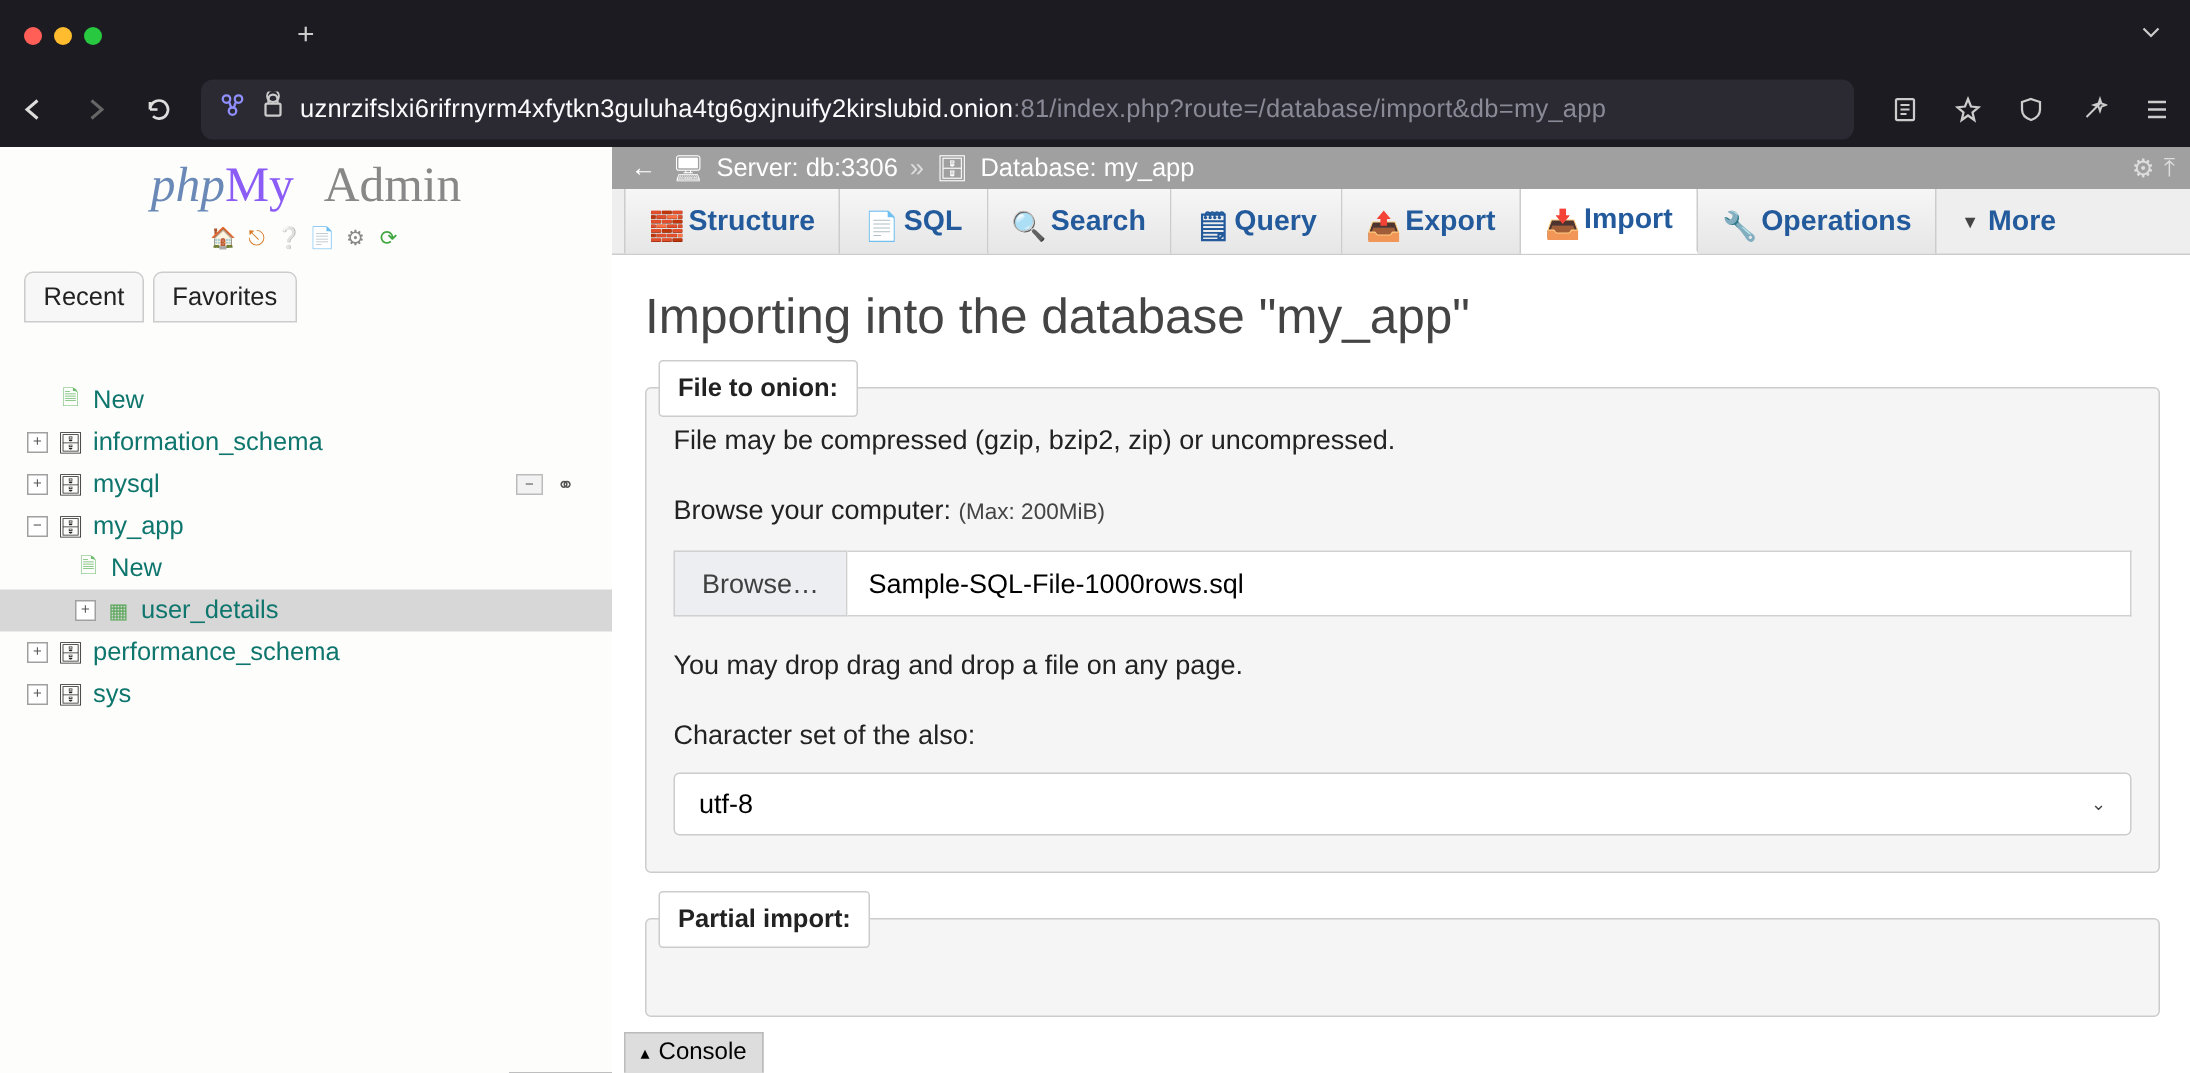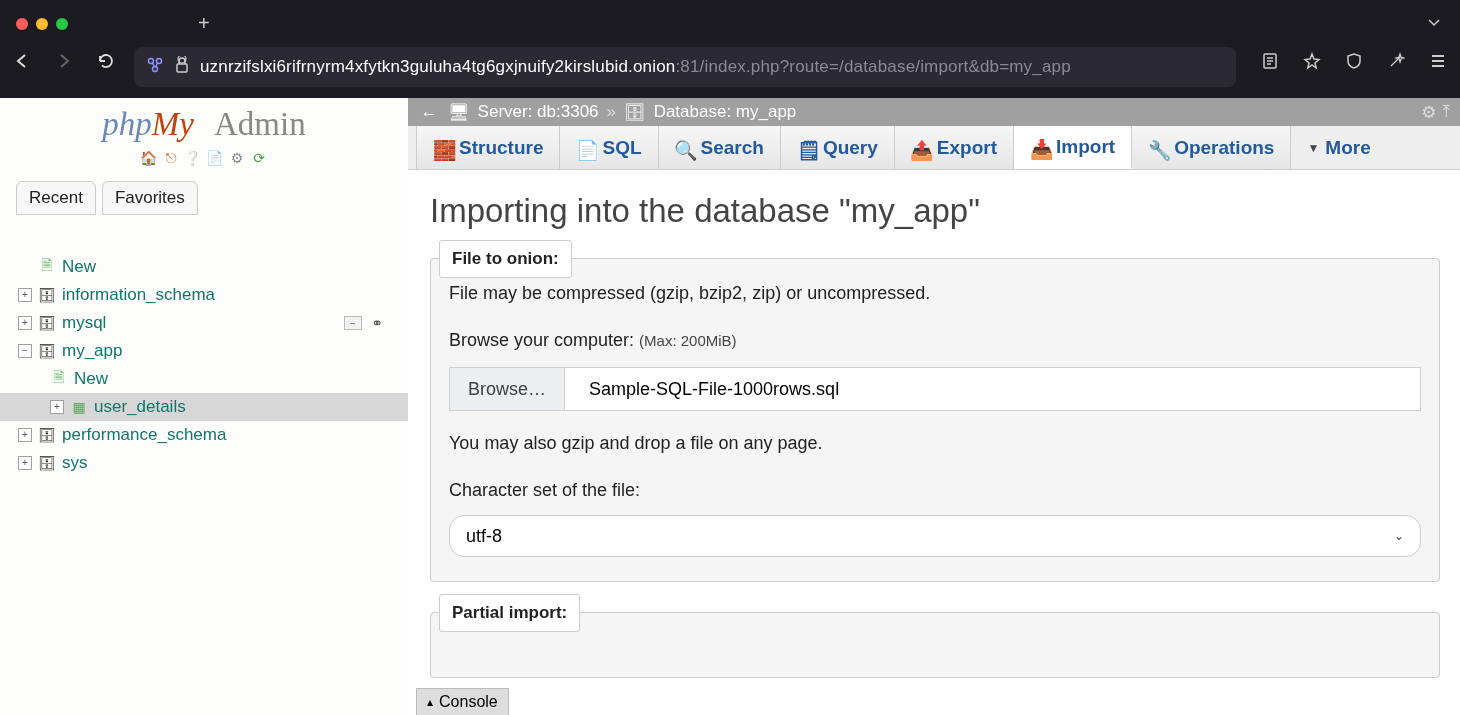--- a/index.html
+++ b/index.html
@@ -8,36 +8,36 @@
 
 .browser-top { background:#1c1b22; height:47px; display:flex; align-items:center; padding:0 8px; }
 .win-controls { display:flex; gap:8px; margin-left:8px; margin-right:110px; }
 .win-dot { width:12px; height:12px; border-radius:50%; }
 .tab { background:#42414d; height:36px; width:275px; border-radius:8px 8px 0 0; display:flex; align-items:center; padding:0 10px; gap:8px; color:#fbfbfe; font-size:13px; margin-top:8px; }
 .tab .favicon { width:16px; height:16px; display:flex; align-items:center; justify-content:center; color:#ffa500; font-size:10px; font-weight:bold; }
 .tab .title { flex:1; overflow:hidden; white-space:nowrap; text-overflow:ellipsis; }
 .tab .close { color:#ccc; cursor:pointer; }
 .new-tab { margin-left:20px; color:#ccc; font-size:20px; cursor:pointer; }
 .tab-caret { margin-left:auto; margin-right:10px; color:#ccc; }
-.toolbar { background:#1c1b22; height:51px; display:flex; align-items:flex-start; padding:0 8px; gap:14px; }
+.toolbar { background:#1c1b22; height:51px; display:flex; align-items:center; padding:0 8px; gap:14px; }
 .tb-btn { width:28px; height:28px; display:flex; align-items:center; justify-content:center; color:#ccc; cursor:pointer; }
 .tb-btn.disabled { color:#666; }
 .addressbar { flex:1; background:#2b2a33; border-radius:8px; height:40px; display:flex; align-items:center; padding:0 12px; gap:10px;}
 .addressbar .ext-icon { color:#8f8fff;}
 .addressbar .lock { color:#ccc; }
 .addressbar .url { color:#fbfbfe; font-size:17px; letter-spacing:0.01em;}
 .addressbar .url .dim { color:#8a8a97; }
 .toolbar-right { display:flex; gap:14px; margin-left:6px;}
 
 
 .content { background:#fdfdfb; height:617px; display:flex; }
 .sidebar { width:408px; background:#fdfdfb; padding-top:6px; position:relative; }
 .logo { text-align:center; font-family:Georgia, serif; font-size:33px; padding:2px 0 0 0;}
 .logo .php { color:#6b89b7; font-style:italic; }
-.logo .my { color:#c2410c;font-style:italic; }
+.logo .my { color:#8b5cf6; }
 .logo .admin { color:#888;margin-left:20px; }
 .sidebar-icons { display:flex; justify-content:center; gap:4px; margin-top:6px; }
 .sidebar-icons span { width:18px; height:18px; display:inline-flex; align-items:center; justify-content:center; font-size:14px; cursor:pointer;}
 .sidebar-tabs { display:flex; gap:6px; margin:14px 0 4px 16px;}
 .sidebar-tabs .stab { background:#f7f7f7; border:1px solid #ccc; border-radius:6px 6px 0 0; padding:6px 12px; font-size:17px; color:#222; cursor:pointer;}
 .side-toggle { position:absolute; right:22px; top:218px; display:flex; gap:6px; }
 .side-toggle .ctrl { width:18px; height:14px; border:1px solid #bbb; background:#f2f2f2; display:flex; align-items:center; justify-content:center; font-size:10px; color:#555; cursor:pointer;}
 .tree { margin-top:38px; font-size:17px; color:#222; }
 .tree-row { display:flex; align-items:center; height:28px; padding-left:18px; cursor:pointer;}
 .tree-row.selected { background:#d7d7d7; }
@@ -67,23 +67,23 @@
 .page h1 { font-size:33px; color:#444; font-weight:400; margin-bottom:28px; }
 .fieldset { border:1px solid #ccc; border-radius:4px; background:#f5f5f5; position:relative; padding:24px 18px 24px 18px; }
 .fieldset .legend { position:absolute; top:-19px; left:8px; background:#fff; border:1px solid #ccc; border-radius:3px; padding:8px 12px; font-size:17px; font-weight:700; color:#222; }
 .p { font-size:18px; color:#222; margin-bottom:4px; }
 .p b { font-weight:700; }
 .spacer { height:22px; }
 .label { font-size:18px; color:#222; }
 .label .hint { font-size:15px; color:#444; }
 .file-row { display:flex; margin-top:16px; height:44px; }
 .file-browse { background:#eceef2; border:1px solid #d0d0d0; padding:0 18px; display:flex; align-items:center; font-size:18px; color:#404040; cursor:pointer; }
-.file-name { flex:1; background:#fff; border:1px solid #d0d0d0; border-left:none; display:flex; align-items:center; padding:0 24px; font-size:18px; }
+.file-name { flex:1; background:#fff; border:1px solid #d0d0d0; border-left:none; display:flex; align-items:center; padding:0 14px; font-size:18px; }
 .select-row { margin-top:14px; }
-.select { background:#fff; border:1px solid #ccc; border-radius:15px; height:42px; display:flex; align-items:center; justify-content:space-between; padding:17px 16px; font-size:18px; cursor:pointer;}
+.select { background:#fff; border:1px solid #ccc; border-radius:4px; height:42px; display:flex; align-items:center; justify-content:space-between; padding:17px 16px; font-size:18px; cursor:pointer;}
 .select .caret { color:#444; font-size:12px;}
 
 .console { position:absolute; bottom:0; left:8px; background:#ddd; border:1px solid #bbb; border-bottom:none; padding:4px 10px; font-size:16px; display:flex; align-items:center; gap:6px;}
 .console .arrow { font-size:12px;}
 </style>
 </head>
 <body>
 
 <div class="browser-top">
   <div class="win-controls">
@@ -281,23 +281,23 @@
       <div class="fieldset">
         <div class="legend">File to onion:</div>
         <div class="p">File may be compressed (gzip, bzip2, zip) or uncompressed.</div>
         <div class="spacer"></div>
         <div class="label"><span>Browse your computer: </span><span class="hint">(Max: 200MiB)</span></div>
         <div class="file-row">
           <div class="file-browse">Browse…</div>
           <div class="file-name">Sample-SQL-File-1000rows.sql</div>
         </div>
         <div class="spacer"></div>
-        <div class="p">You may also gzip and drop a file on any page.</div>
+        <div class="p">You may drop drag and drop a file on any page.</div>
         <div class="spacer"></div>
-        <div class="label">Character set of the file:</div>
+        <div class="label">Character set of the also:</div>
         <div class="select-row">
           <div class="select">
             <span>utf-8</span>
             <span class="caret">⌄</span>
           </div>
         </div>
       </div>
 
       <div style="height:30px"></div>
 

